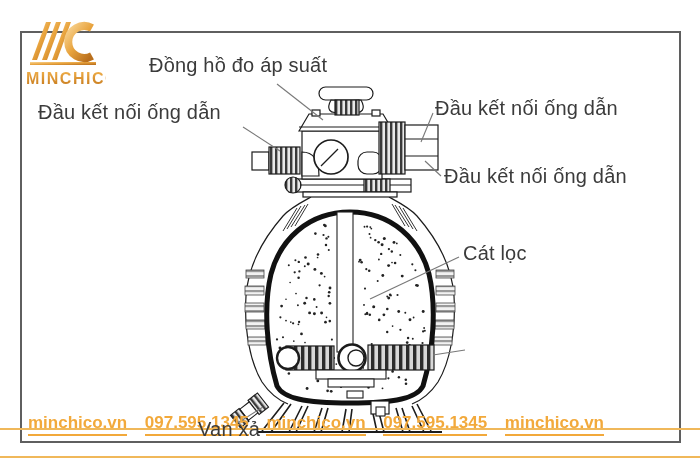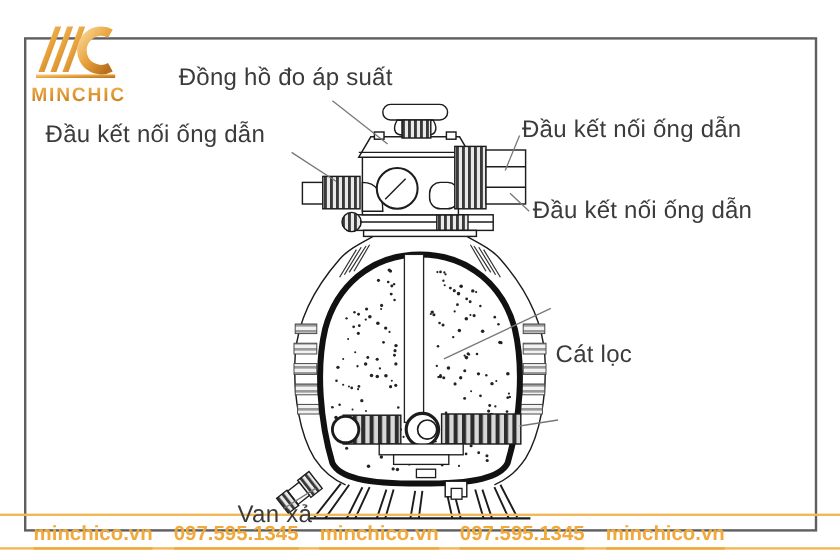--- a/index.html
+++ b/index.html
@@ -5,21 +5,21 @@
   html,body{margin:0;padding:0;background:#fff;}
   .stage{position:relative;width:700px;height:467px;background:#ffffff;overflow:hidden;
          font-family:"Liberation Sans","DejaVu Sans",sans-serif;}
   .frame{position:absolute;left:20px;top:31px;width:661px;height:412px;
          border:2px solid #5f5f5f;box-sizing:border-box;z-index:1;}
   .diagram-svg{position:absolute;left:0;top:0;z-index:2;}
   .lbl{position:absolute;font-size:20px;color:#3b3b3b;white-space:nowrap;z-index:5;letter-spacing:.2px;}
   .wm-line{position:absolute;left:0;width:700px;height:2px;background:#f0b85a;z-index:3;}
   .wm-top{top:428px;}
   .wm-bottom{top:456px;}
-  .wm-row{position:absolute;left:0;top:436px;width:632px;display:flex;justify-content:space-between;
+  .wm-row{position:absolute;left:0;top:414px;width:632px;display:flex;justify-content:space-between;
           padding:0 28px;box-sizing:border-box;z-index:4;}
   .wm-item{font-size:17px;font-weight:bold;color:#f2a93b;border-bottom:2px solid #f2a93b;
            padding-bottom:1px;line-height:1.1;}
   .logo{position:absolute;left:26px;top:16px;z-index:6;width:80px;text-align:center;}
   .logo-brand{display:block;font-size:16px;font-weight:bold;letter-spacing:1.5px;
               background:linear-gradient(#f2b24c,#c27417);
               -webkit-background-clip:text;background-clip:text;color:#d98f26;
               -webkit-text-fill-color:transparent;margin-top:-2px;text-decoration:underline;}
 </style>
 </head>
@@ -342,21 +342,21 @@
       <line x1="459" y1="257" x2="370" y2="299"></line>
       <line x1="465" y1="350" x2="433" y2="355"></line>
       <line x1="236" y1="424" x2="263" y2="407"></line>
     </g>
   </svg>
 
   <div class="lbl" style="left:117px;top:54px;margin-left:32px;">Đồng hồ đo áp suất</div>
   <div class="lbl" style="left:38px;top:101px;">Đầu kết nối ống dẫn</div>
   <div class="lbl" style="left:435px;top:97px;">Đầu kết nối ống dẫn</div>
   <div class="lbl" style="left:444px;top:165px;">Đầu kết nối ống dẫn</div>
-  <div class="lbl" style="left:463px;top:242px;margin-top:43px;">Cát lọc</div>
+  <div class="lbl" style="left:463px;top:242px;">Cát lọc</div>
   <div class="lbl" style="left:170px;top:418px;margin-left:28px;">Van xả</div>
 
   <div class="wm-line wm-top"></div>
   <div class="wm-line wm-bottom"></div>
   <div class="wm-row">
     <span class="wm-item">minchico.vn</span>
     <span class="wm-item">097.595.1345</span>
     <span class="wm-item">minchico.vn</span>
     <span class="wm-item">097.595.1345</span>
     <span class="wm-item">minchico.vn</span>

